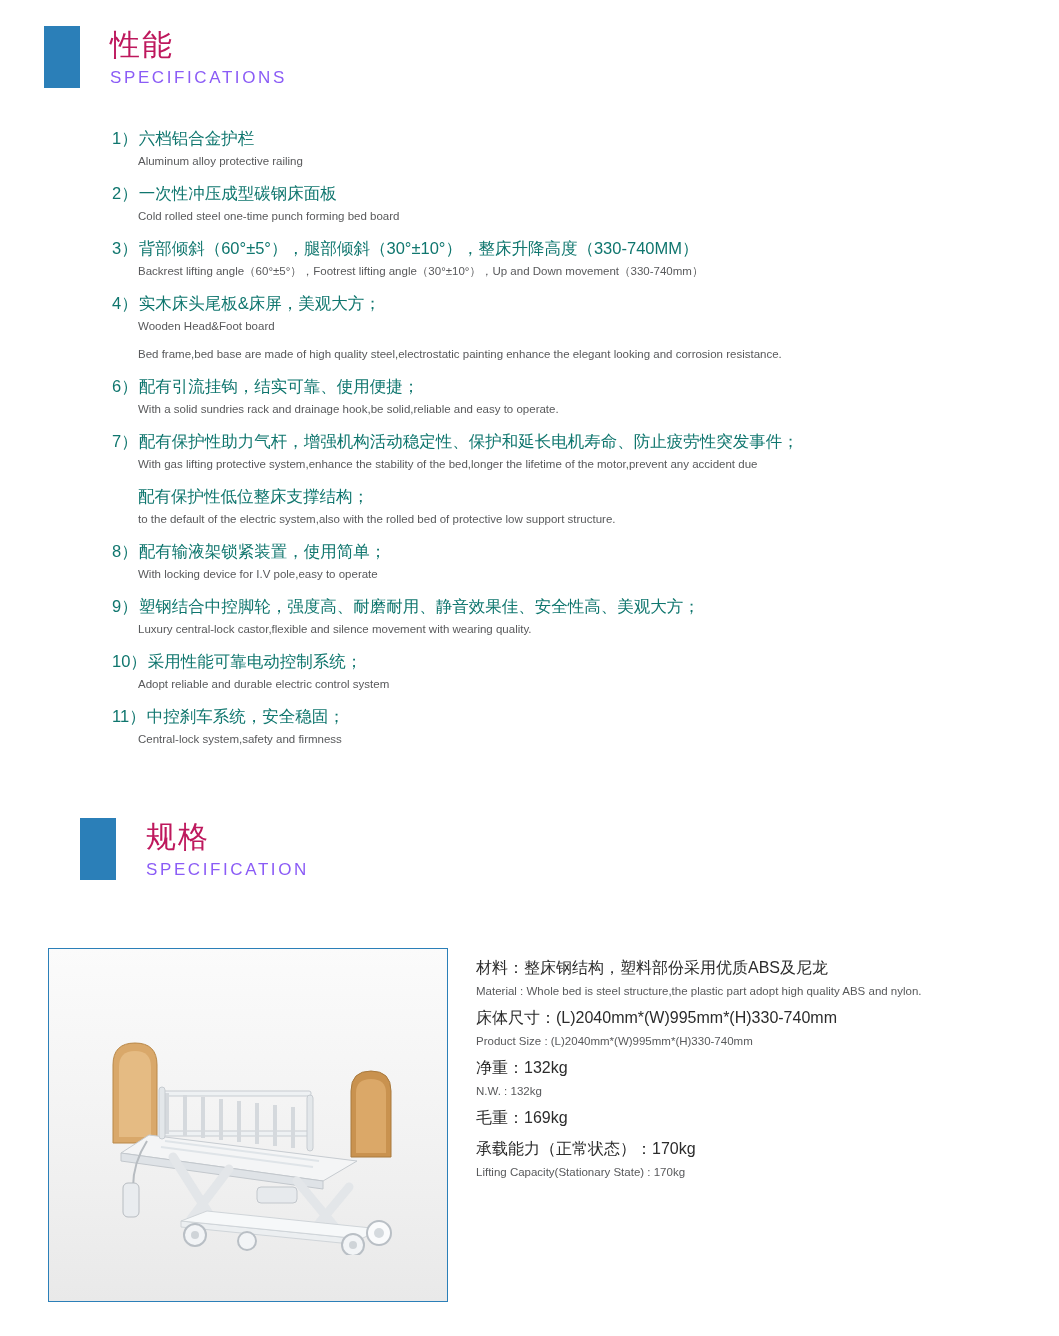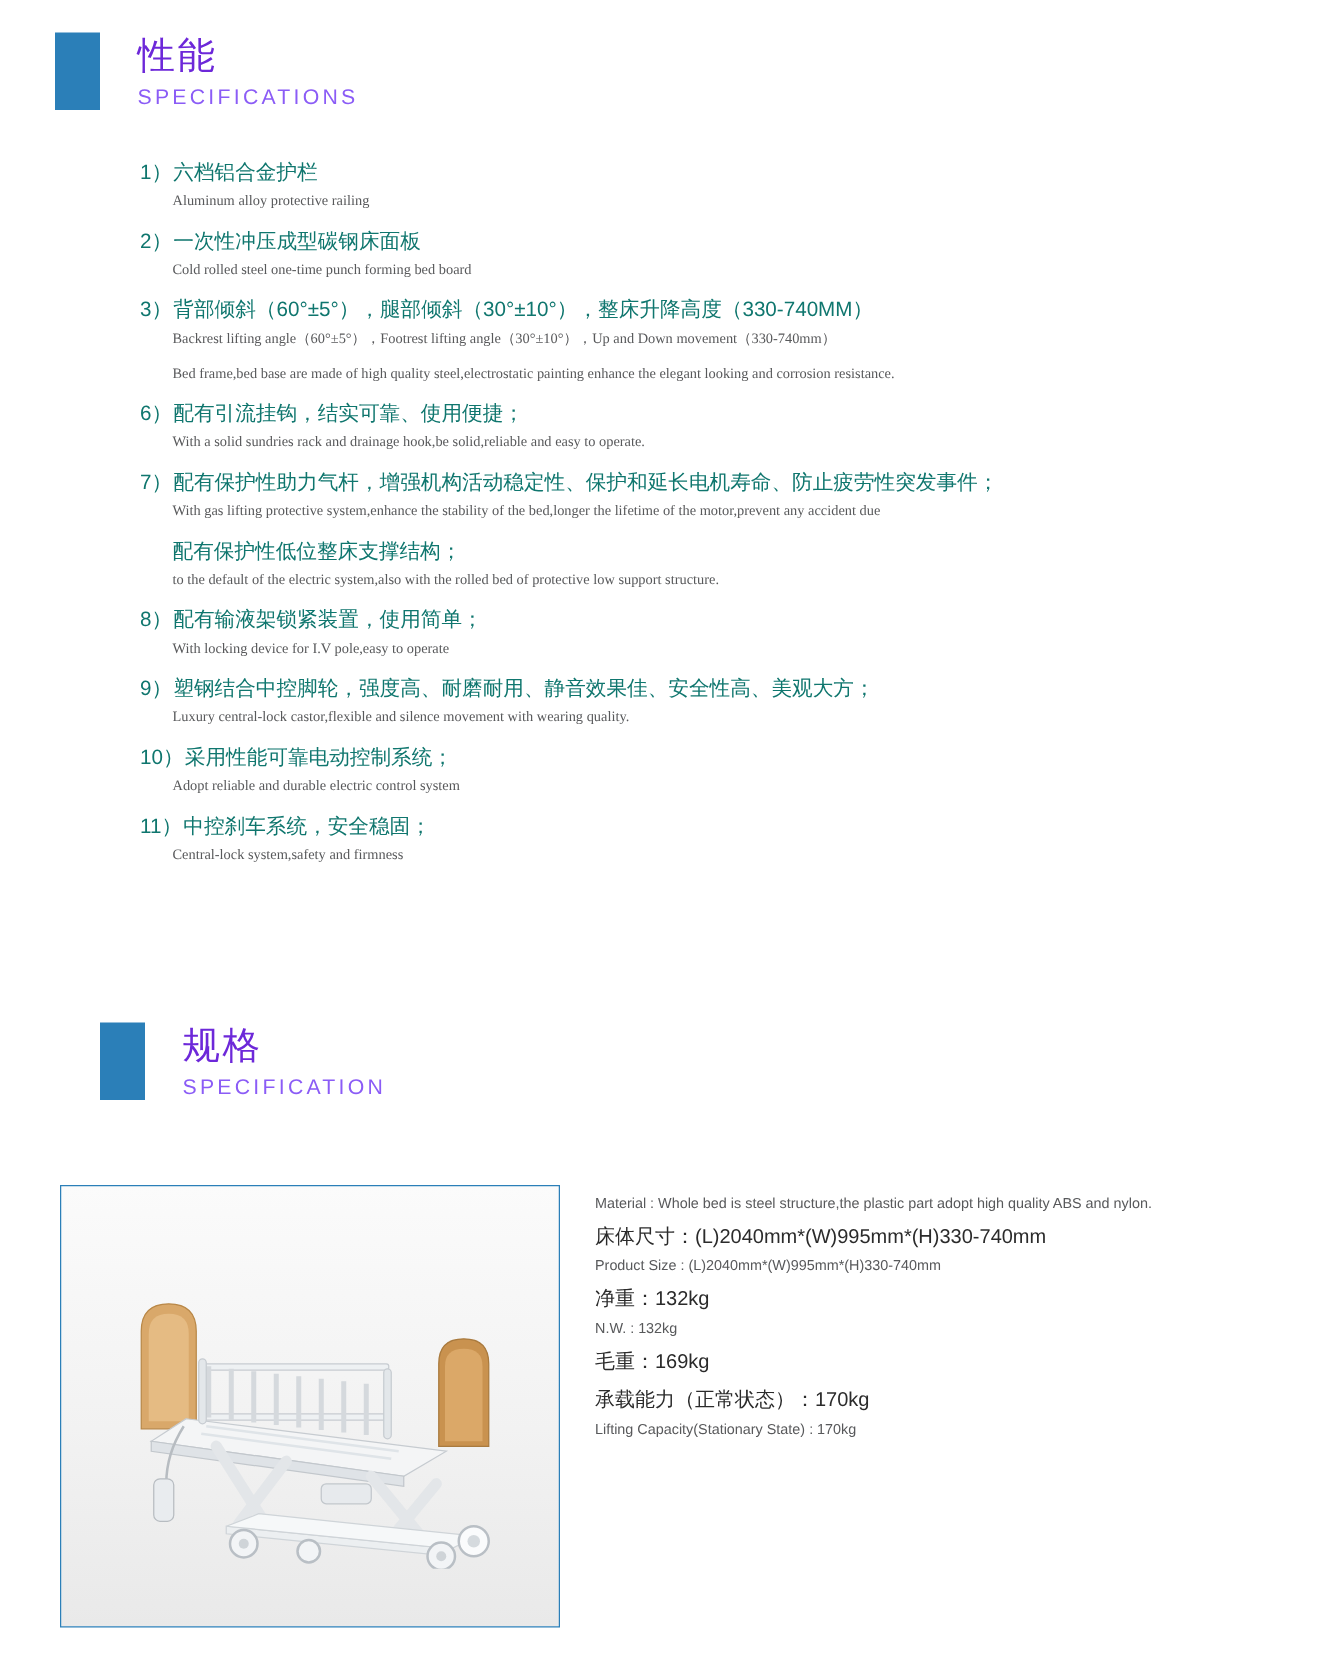--- a/index.html
+++ b/index.html
@@ -26,21 +26,21 @@
     height: 62px;
     background: #2b7fb8;
     flex: 0 0 auto;
   }
   .head-text {
     margin-left: 30px;
     padding-top: 2px;
   }
   .head-cn {
     font-size: 30px;
-    color: #6d28d9;
+    color: #be185d;
     letter-spacing: 2px;
     line-height: 34px;
     font-weight: normal;
   }
   .head-en {
     font-size: 17px;
     color: #8b5cf6;
     letter-spacing: 2.6px;
     line-height: 24px;
     margin-top: 4px;
@@ -66,21 +66,20 @@
     white-space: nowrap;
   }
   .f-cn .num { margin-right: 1px; }
   .f-en {
     font-size: 11.5px;
     color: #58595b;
     line-height: 19px;
     margin-left: 26px;
     margin-top: 1px;
     white-space: nowrap;
-    font-family: Liberation Serif, serif;
   }
   .feature.indent .f-cn { margin-left: 26px; }
 
   
   #product-block {
     position: absolute;
     left: 48px;
     top: 948px;
     width: 980px;
     display: flex;
@@ -137,20 +136,24 @@
   <div class="feature">
     <div class="f-cn"><span class="num">2）</span><span>一次性冲压成型碳钢床面板</span></div>
     <div class="f-en">Cold rolled steel one-time punch forming bed board</div>
   </div>
 
   <div class="feature">
     <div class="f-cn"><span class="num">3）</span><span>背部倾斜（60°±5°），腿部倾斜（30°±10°），整床升降高度（330-740MM）</span></div>
     <div class="f-en">Backrest lifting angle（60°±5°），Footrest lifting angle（30°±10°），Up and Down movement（330-740mm）</div>
   </div>
 
+  <div class="feature">
+    <div class="f-cn"><span class="num">4）</span><span>实木床头尾板&amp;床屏，美观大方；</span></div>
+    <div class="f-en">Wooden Head&amp;Foot board</div>
+  </div>
 
   <div class="feature">
     <div class="f-en">Bed frame,bed base are made of high quality steel,electrostatic painting enhance the elegant looking and corrosion resistance.</div>
   </div>
 
   <div class="feature">
     <div class="f-cn"><span class="num">6）</span><span>配有引流挂钩，结实可靠、使用便捷；</span></div>
     <div class="f-en">With a solid sundries rack and drainage hook,be solid,reliable and easy to operate.</div>
   </div>
 
@@ -250,20 +253,21 @@
       <path d="M86 146 q-14 22 -14 46" stroke="#b7bcc1" stroke-width="2" fill="none"></path>
       <rect x="62" y="188" width="16" height="34" rx="5" fill="#e9ecef" stroke="#b7bcc1"></rect>
 
       <rect x="196" y="192" width="40" height="16" rx="4" fill="#e7eaed" stroke="#c2c7cc"></rect>
     </svg>
   </div>
 
   <div id="product-specs">
 
     <div class="spec-row">
+      <div class="s-cn">材料：整床钢结构，塑料部份采用优质ABS及尼龙</div>
       <div class="s-en">Material : Whole bed is steel structure,the plastic part adopt high quality ABS and nylon.</div>
     </div>
 
     <div class="spec-row">
       <div class="s-cn">床体尺寸：(L)2040mm*(W)995mm*(H)330-740mm</div>
       <div class="s-en">Product Size : (L)2040mm*(W)995mm*(H)330-740mm</div>
     </div>
 
     <div class="spec-row">
       <div class="s-cn">净重：132kg</div>

